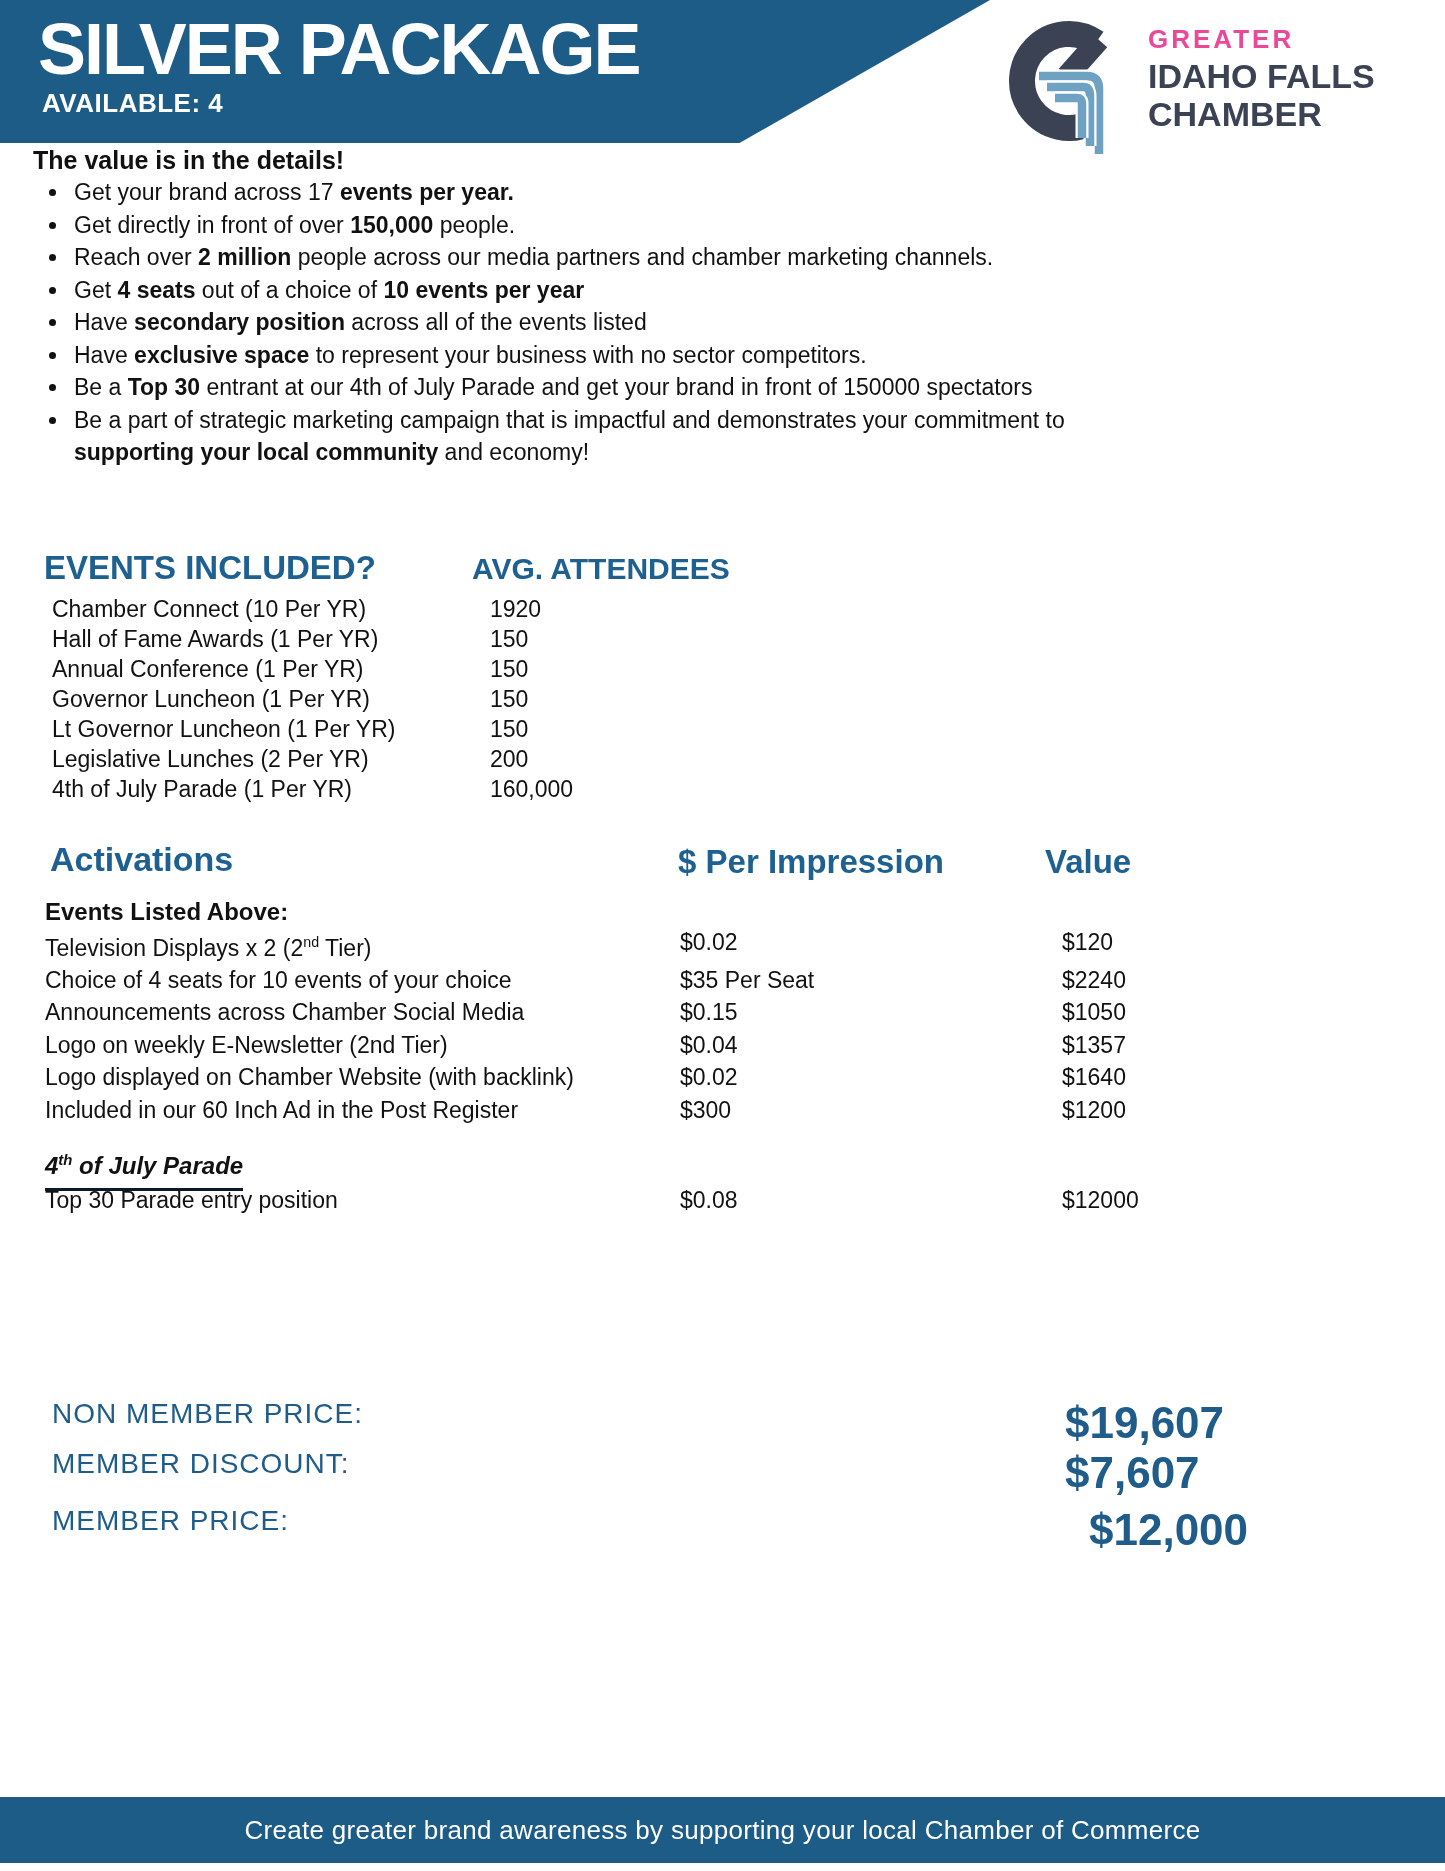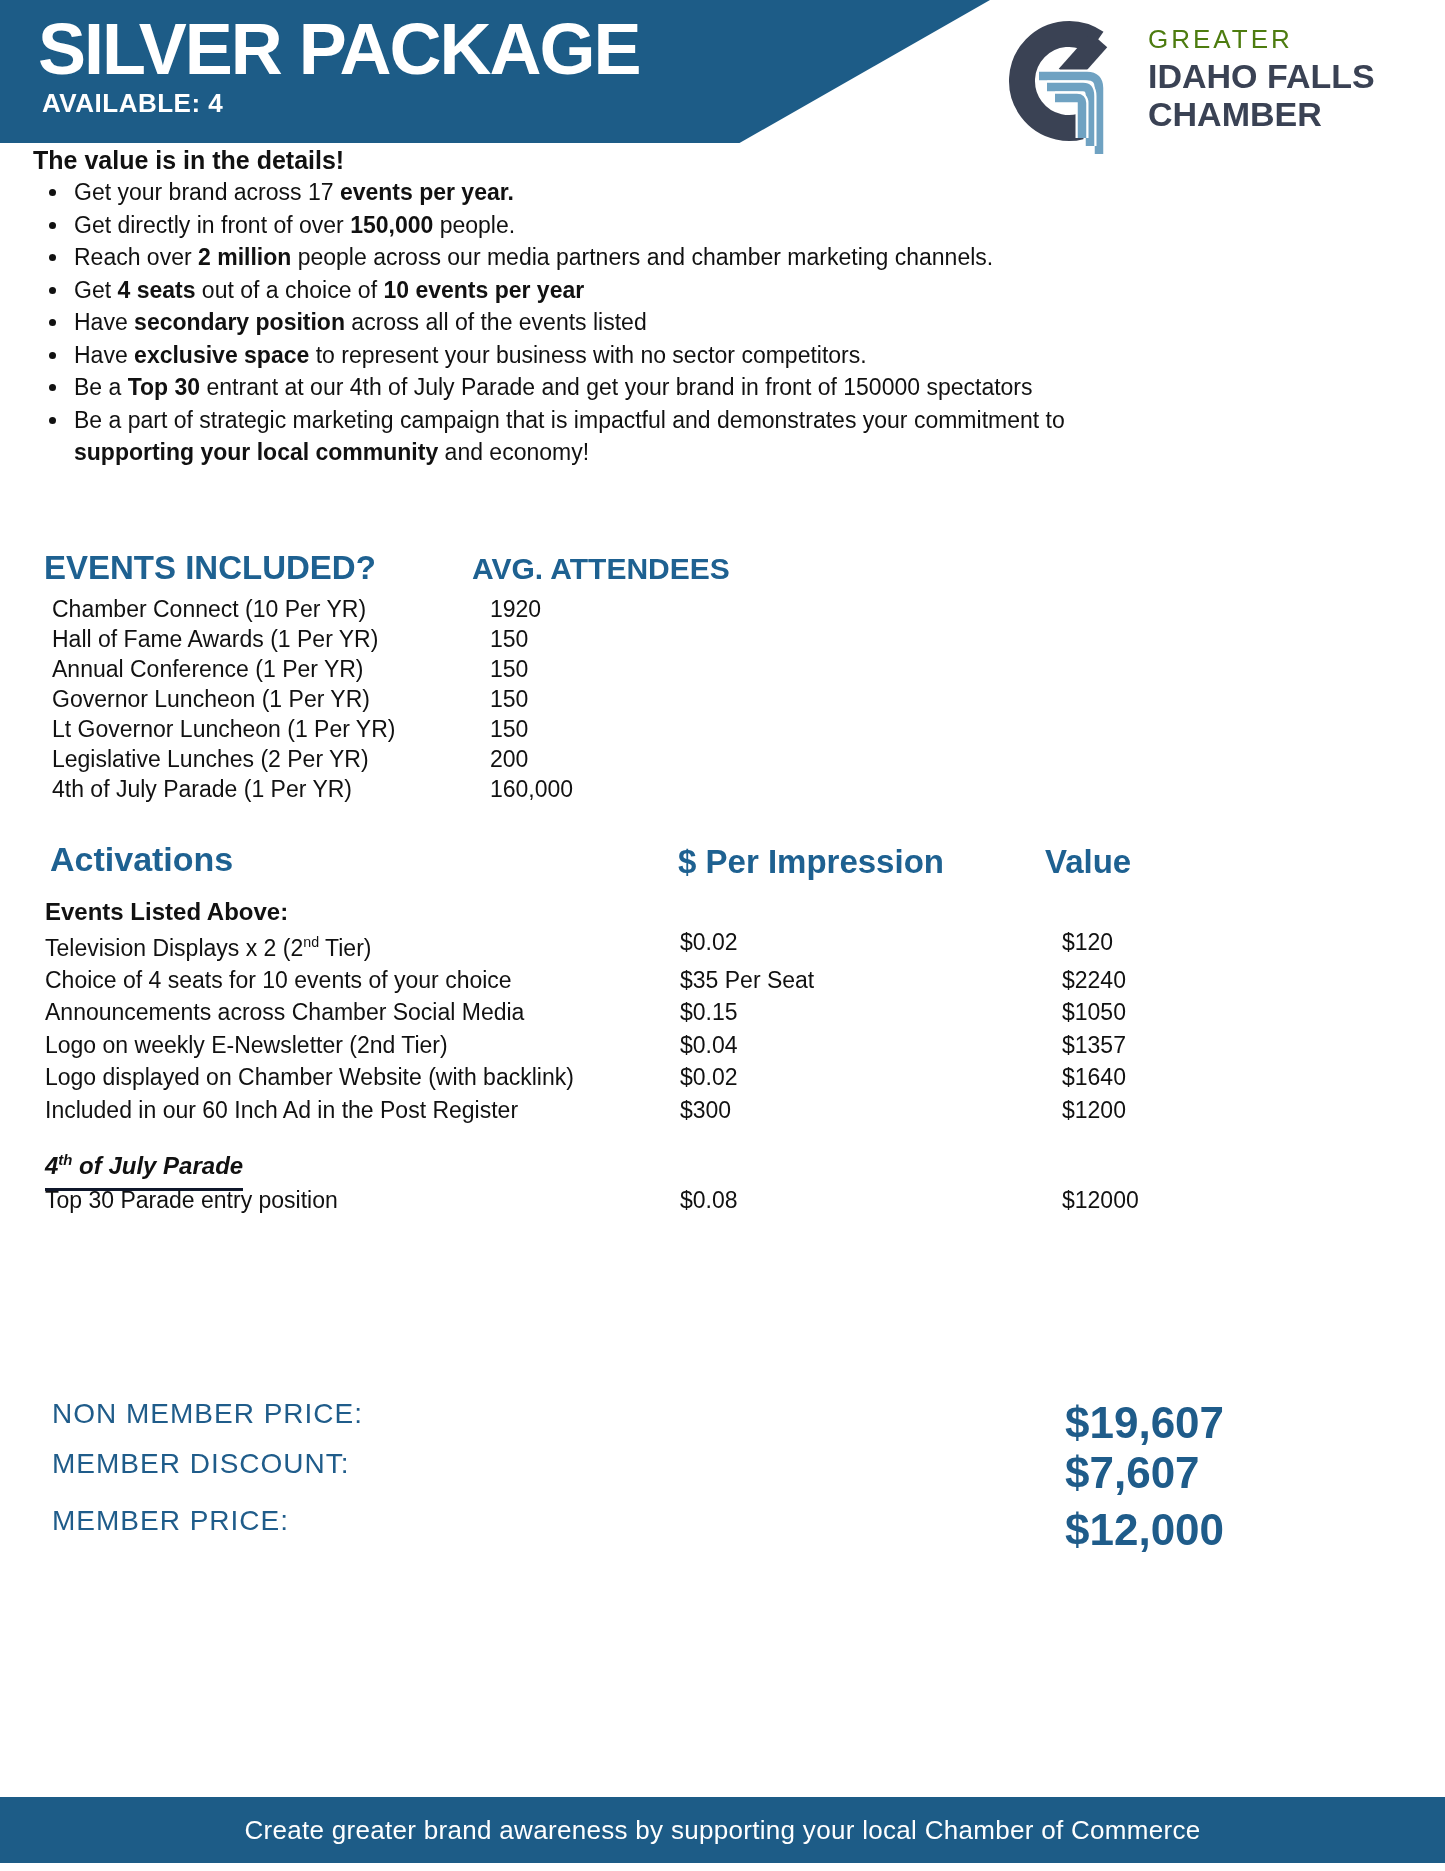--- a/index.html
+++ b/index.html
@@ -16,21 +16,21 @@
   .hdr-title{
     position:absolute;left:38px;top:8px;font-size:72px;font-weight:700;
     letter-spacing:-2px;color:#fff;white-space:nowrap;
   }
   .hdr-sub{
     position:absolute;left:42px;top:88px;font-size:26px;font-weight:700;
     letter-spacing:.5px;color:#fff;white-space:nowrap;
   }
   .logo-icon{position:absolute;left:1003px;top:16px;}
   .logo-text{position:absolute;left:1148px;top:26px;line-height:1;}
-  .logo-top{font-size:26px;font-weight:400;letter-spacing:3px;color:#4d7c0f;margin-bottom:7px;}
+  .logo-top{font-size:26px;font-weight:700;letter-spacing:3px;color:#ec4899;margin-bottom:7px;}
   .logo-mid,.logo-bot{font-size:34px;font-weight:700;letter-spacing:0;color:#3A4254;margin-bottom:4px;}
   
   .intro-heading{position:absolute;left:33px;top:146px;font-size:25px;font-weight:700;}
   .bullets{
     position:absolute;left:42px;top:176px;width:1060px;margin:0;
     padding-left:28px;font-size:23px;line-height:32.5px;list-style:disc;
   }
   .bullets li{padding-left:4px;}
   .b{font-weight:700;}
   .sup{vertical-align:super;font-size:62%;}
@@ -48,21 +48,21 @@
   .g1{top:898px;}
   .g2{top:1152px;}
   .u{display:inline-block;border-bottom:3px solid #0f172a;padding-bottom:8px;font-style:italic;}
   .act-rows{position:absolute;left:45px;font-size:23px;line-height:32.4px;}
   .r1{top:926px;}
   .r2{top:1184px;}
   .act-row{display:grid;grid-template-columns:635px 382px auto;}
   
   .pricing{position:absolute;left:52px;top:1398px;width:1260px;}
   .price-row{display:grid;grid-template-columns:1013px auto;align-items:start;height:50px;}
-  .price-row.last{margin-top:7px;}
+  .price-row.last{margin-top:7px;gap:24px;}
   .price-label{font-size:28px;font-weight:400;letter-spacing:1px;color:#1F5C8A;white-space:nowrap;}
   .price-value{font-size:44px;font-weight:700;color:#1F5C8A;white-space:nowrap;}
   
   .footer-bar{
     position:absolute;left:0;top:1797px;width:1445px;height:66px;background:#1D5C87;
     display:flex;align-items:center;justify-content:center;
   }
   .footer-text{color:#fff;font-size:26px;letter-spacing:.3px;}
 </style>
 </head>

